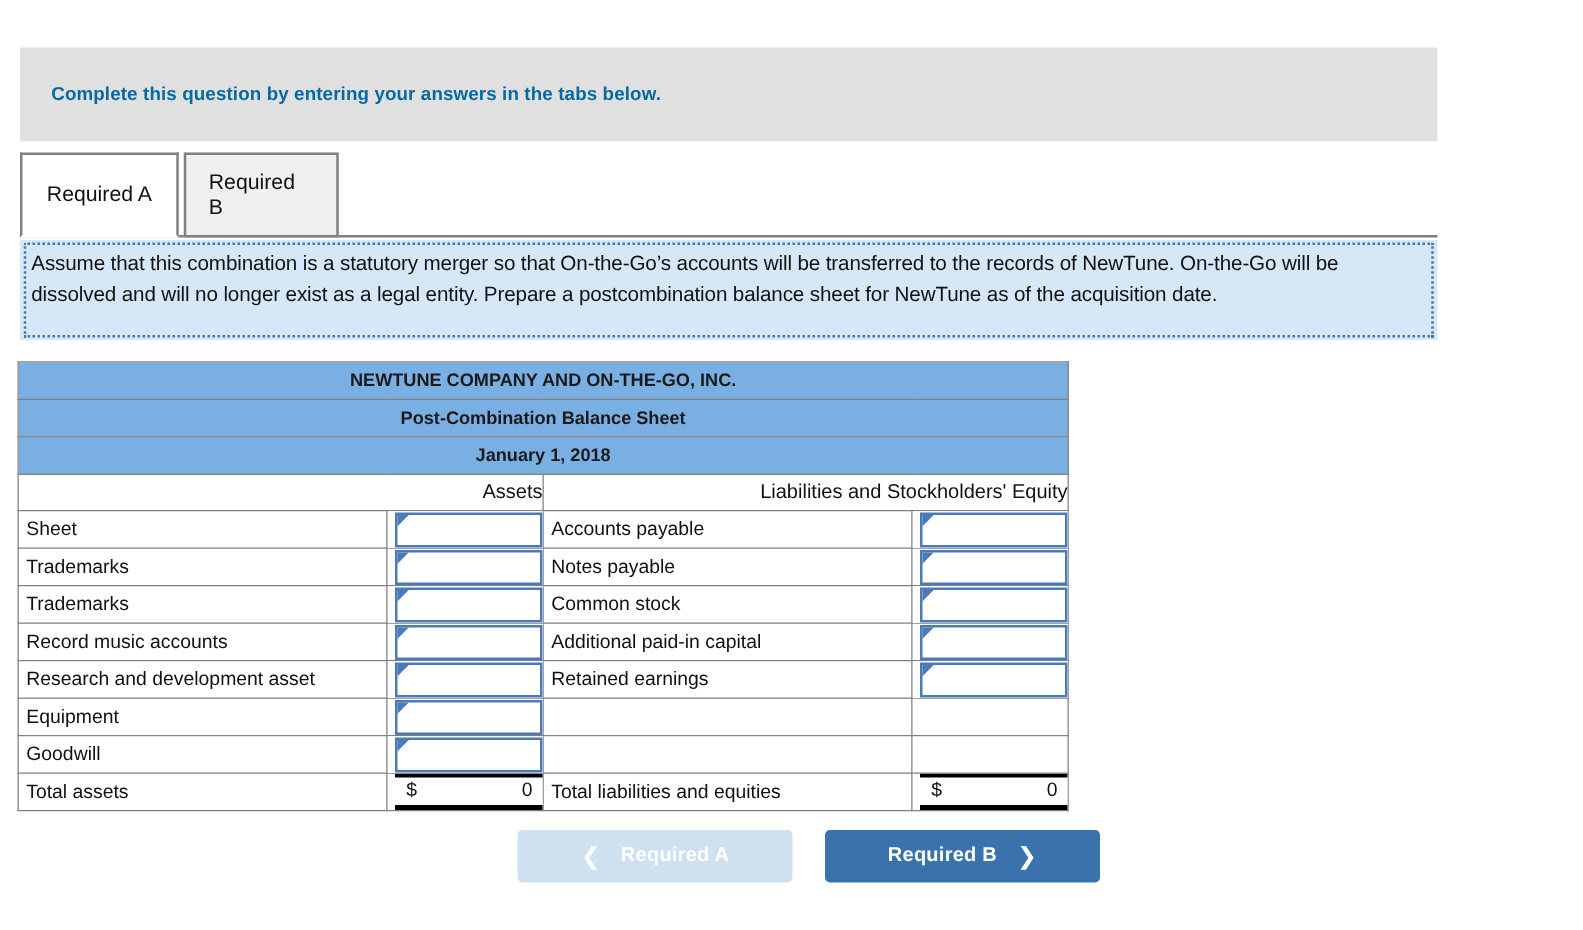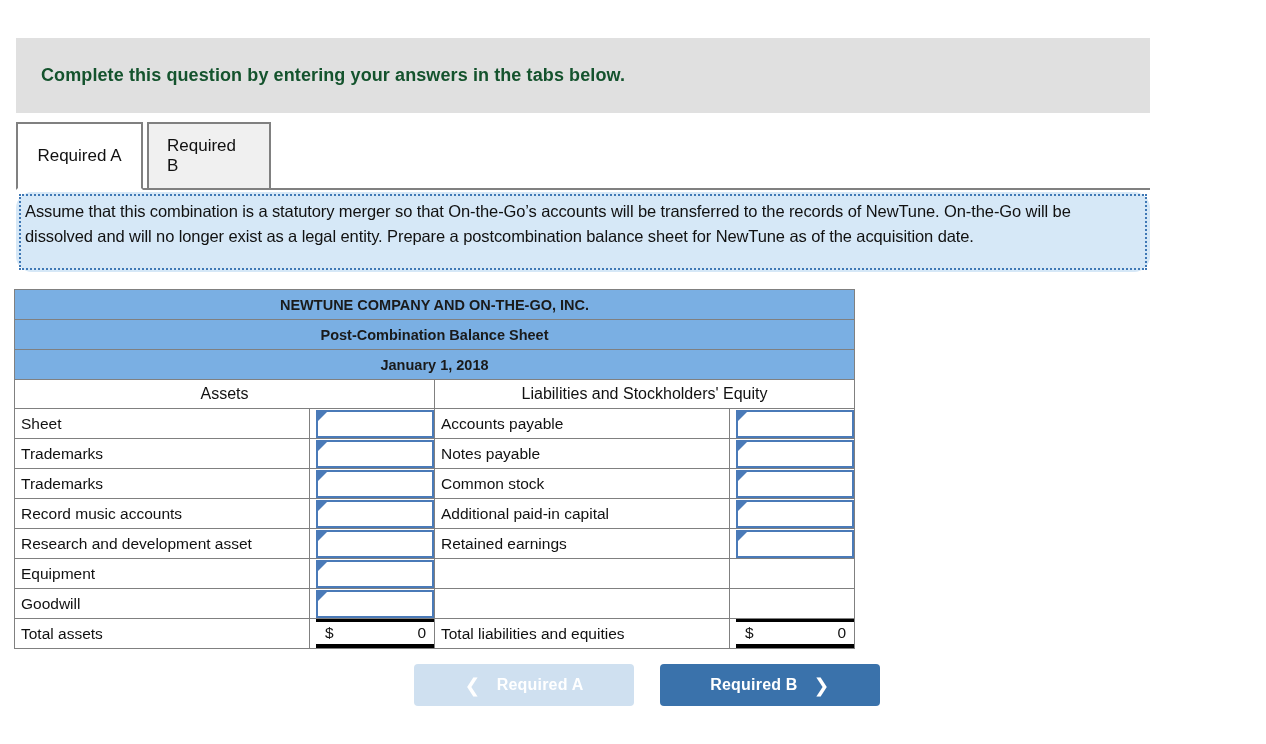--- a/index.html
+++ b/index.html
@@ -22,23 +22,23 @@
     position: absolute;
     left: 16px;
     top: 38px;
     width: 1134px;
     height: 75px;
     background: #e0e0e0;
     display: flex;
     align-items: center;
   }
   .banner-text {
-    font-size: 18px;
+    font-size: 15px;
     font-weight: bold;
-    color: #14532d;
+    color: #0369a1;
     padding-left: 25px;
     letter-spacing: 0.1px;
   }
 
   
   .tabstrip {
     position: absolute;
     left: 16px;
     top: 122px;
     width: 1134px;
@@ -81,21 +81,20 @@
 
   
   .prompt {
     position: absolute;
     left: 16px;
     top: 192px;
     width: 1134px;
     height: 80px;
     background: #d6e8f7;
     padding: 2px 3px;
-    border-radius: 16px;
   }
   .prompt-inner {
     width: 100%;
     height: 100%;
     border: 2px dotted #3f78b5;
     padding: 3px 4px 0 4px;
   }
   .prompt-text {
     font-size: 16.5px;
     color: #111111;
@@ -125,21 +124,21 @@
     background: #7aafe3;
     text-align: center;
     font-weight: bold;
     font-size: 14.5px;
     color: #1a1a1a;
     padding: 0;
     height: 30px;
     margin-top: 19px;
   }
   .section-row td {
-    text-align: center;
+    text-align: right;
     font-size: 16px;
     padding: 0;
     height: 29px;
   }
   .label-cell { padding-left: 6px; }
   .total-label { padding-left: 28px; }
 
   
   .input-cell {
     padding: 0;

